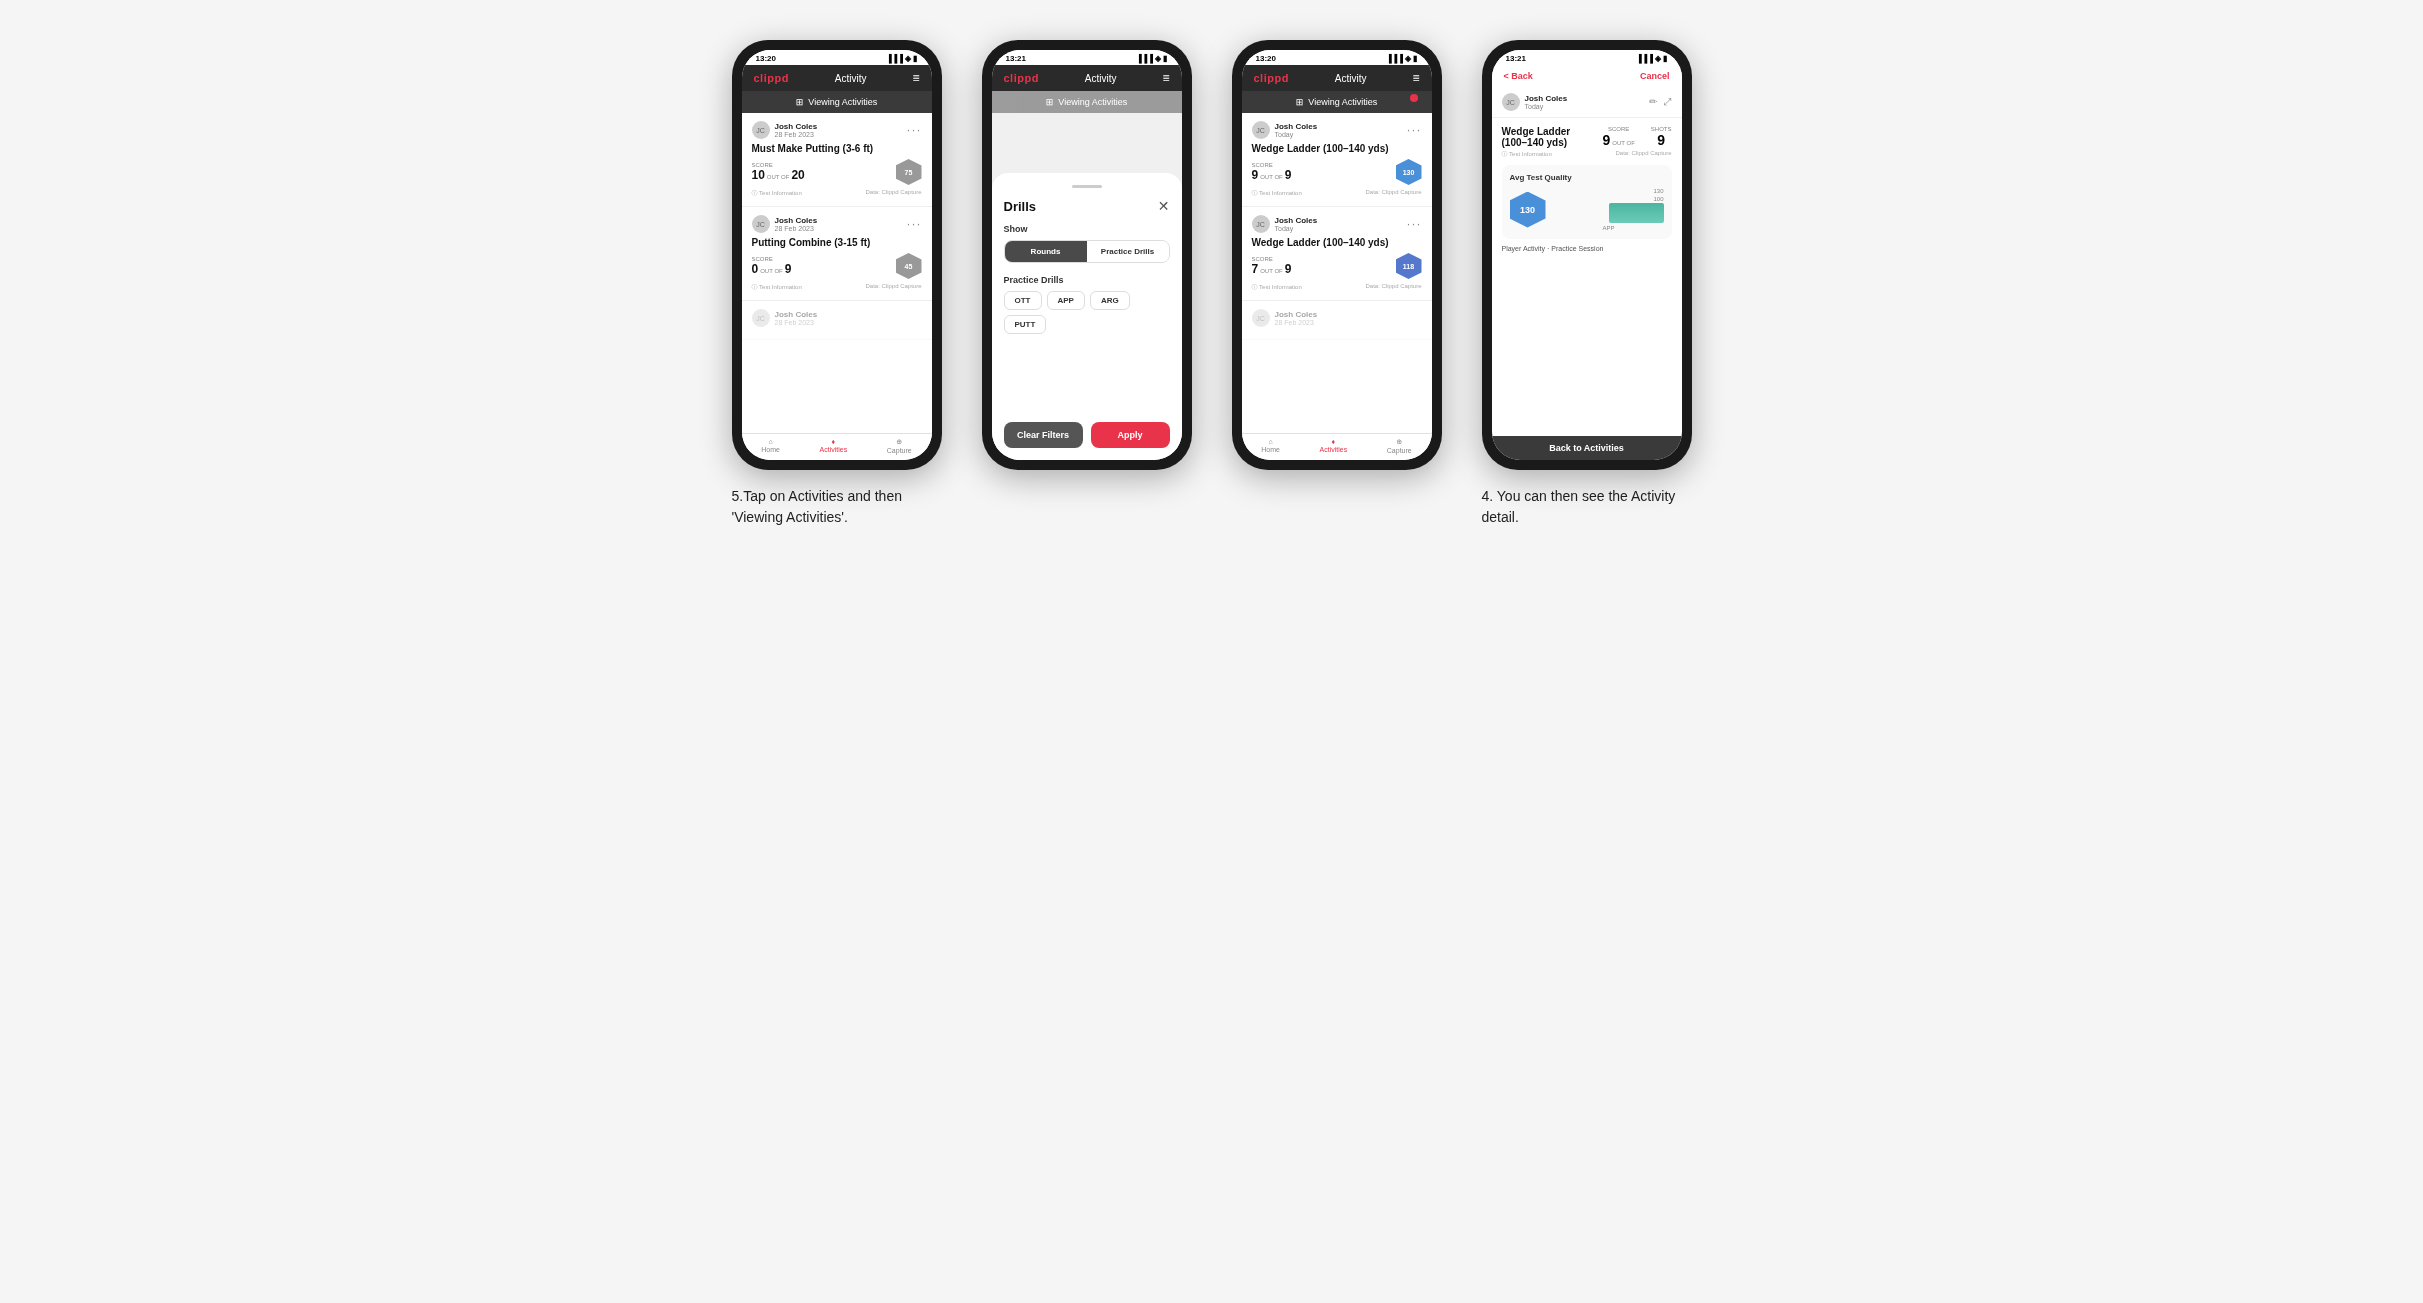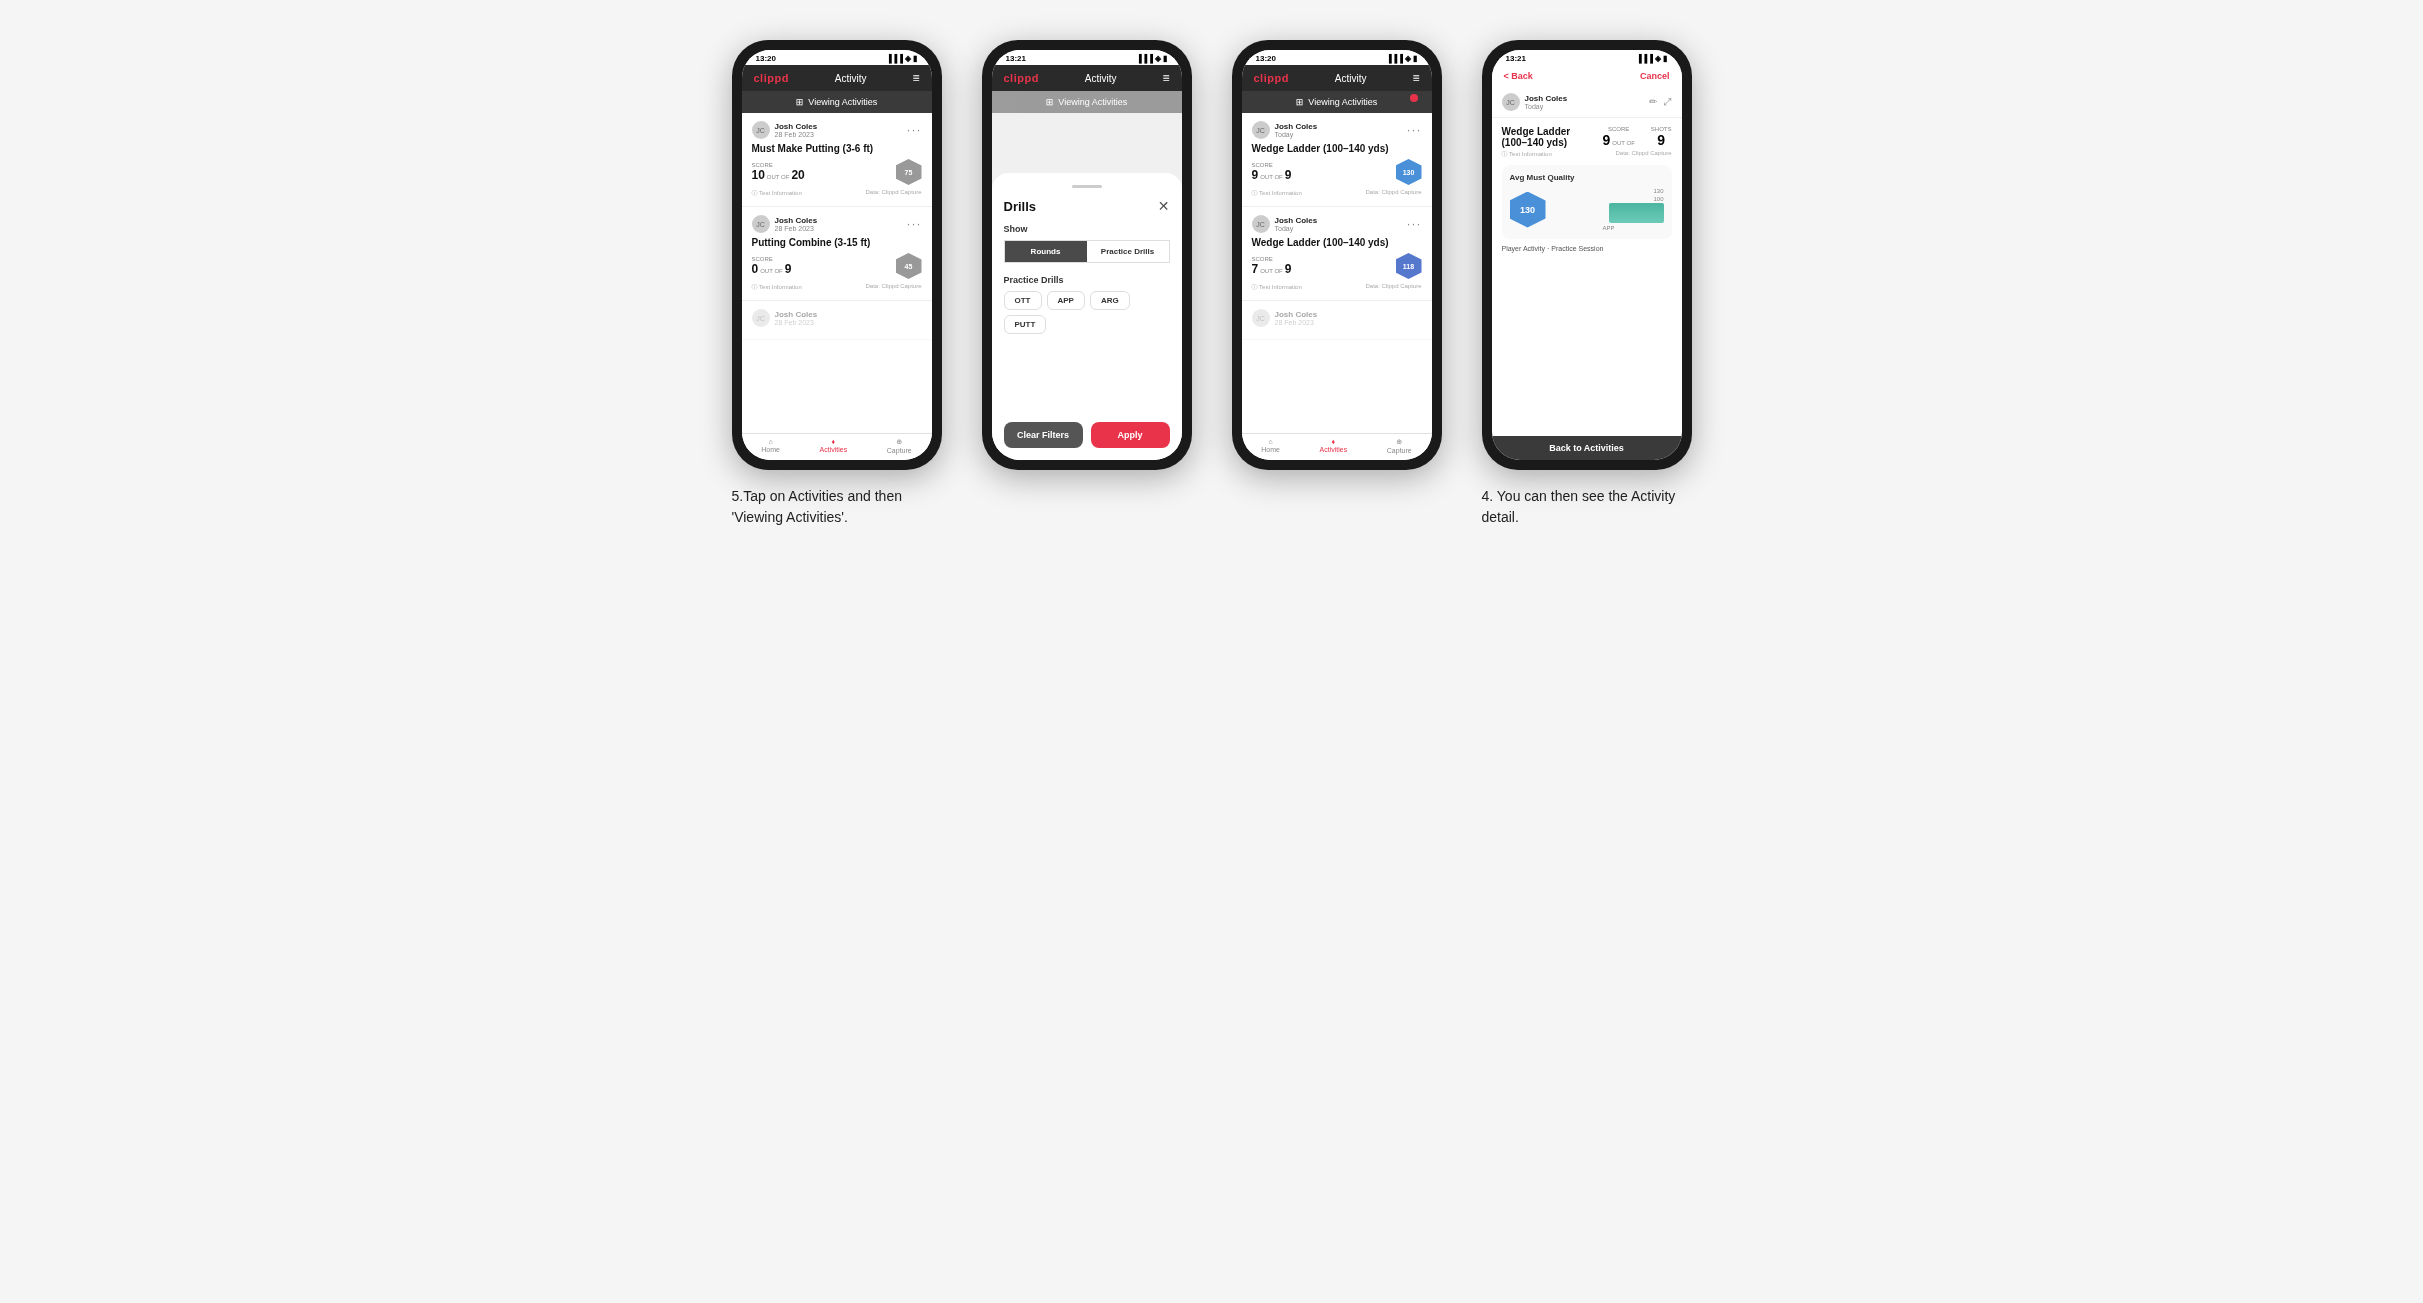--- a/index.html
+++ b/index.html
@@ -277,21 +277,21 @@
     }
     .filter-section-label {
       font-size: 9px;
       font-weight: 600;
       color: #333;
       margin-bottom: 6px;
     }
     .filter-toggle-row {
       display: flex;
       border: 1px solid #ddd;
-      border-radius: 0;
+      border-radius: 8px;
       overflow: hidden;
       margin-bottom: 12px;
     }
     .filter-toggle-btn {
       flex: 1;
       padding: 6px;
       text-align: center;
       font-size: 8px;
       font-weight: 600;
       background: #fff;
@@ -868,21 +868,21 @@
                 </div>
               </div>
             </div>
             <div style="font-size:6px; color:#aaa; margin-top:2px;">
               <span>ⓘ Test Information</span>
               <span style="float:right">Data: Clippd Capture</span>
             </div>
           </div>
 
           <div class="avg-quality-section">
-            <div class="avg-title">Avg Must Quality</div>
+            <div class="avg-title">Avg Test Quality</div>
             <div class="chart-area">
               <div class="big-hex">
                 <span>130</span>
               </div>
               <div class="mini-bar-chart">
                 <div style="font-size:6px; color:#888; text-align:right; margin-bottom:1px;">130</div>
                 <div style="font-size:6px; color:#888; text-align:right;">100</div>
                 <div style="height:20px; background:linear-gradient(to bottom, #4ab5a0 0%, #6ccbb8 100%); border-radius:2px; width:50%; margin-left:auto;"></div>
                 <div style="font-size:6px; color:#888; text-align:center; margin-top:1px;">APP</div>
               </div>

